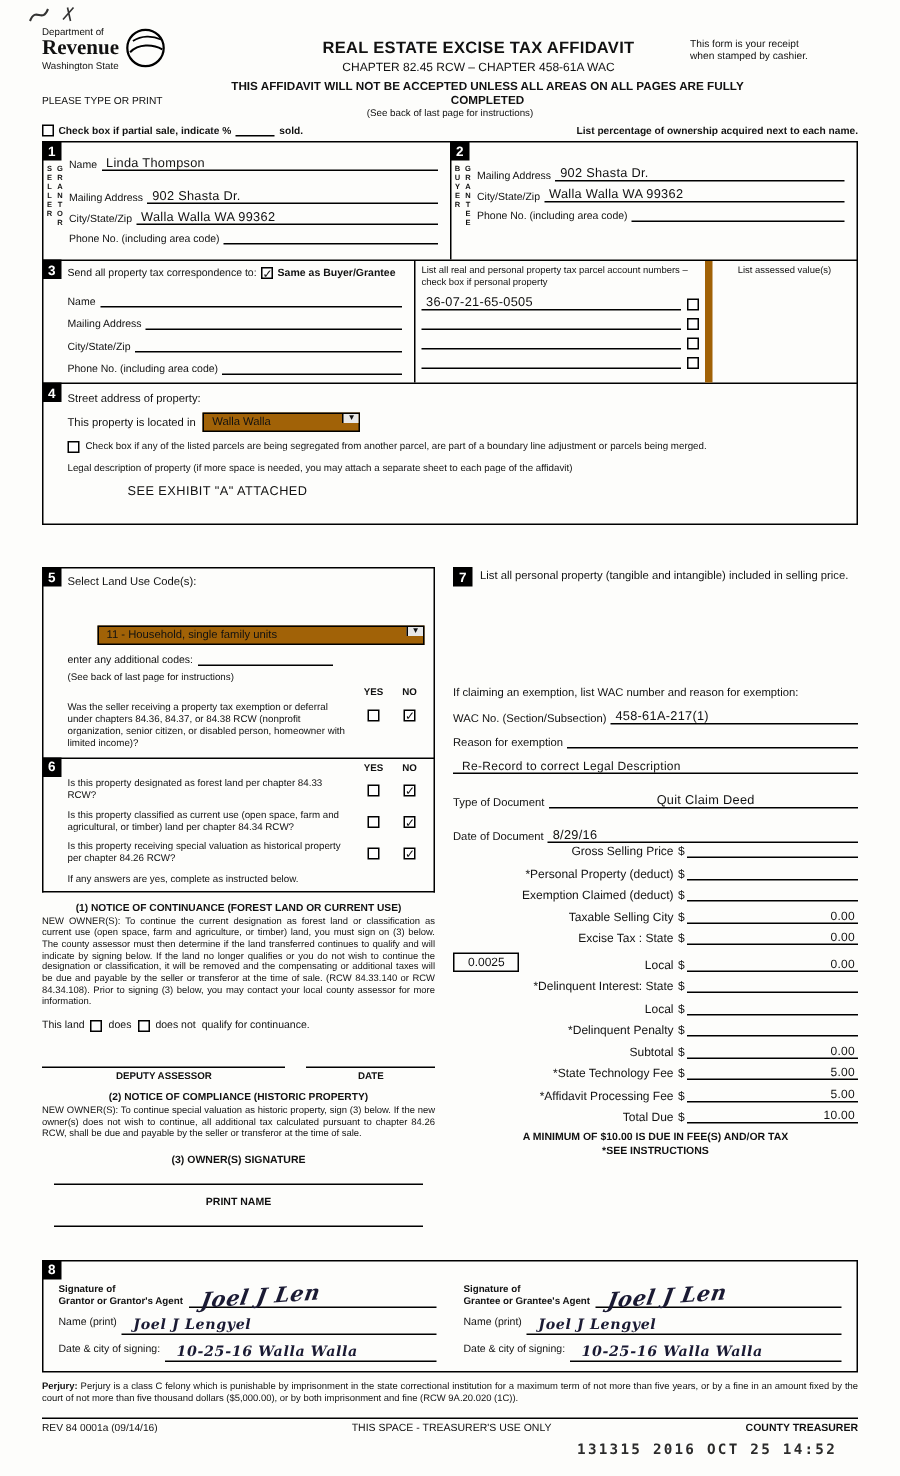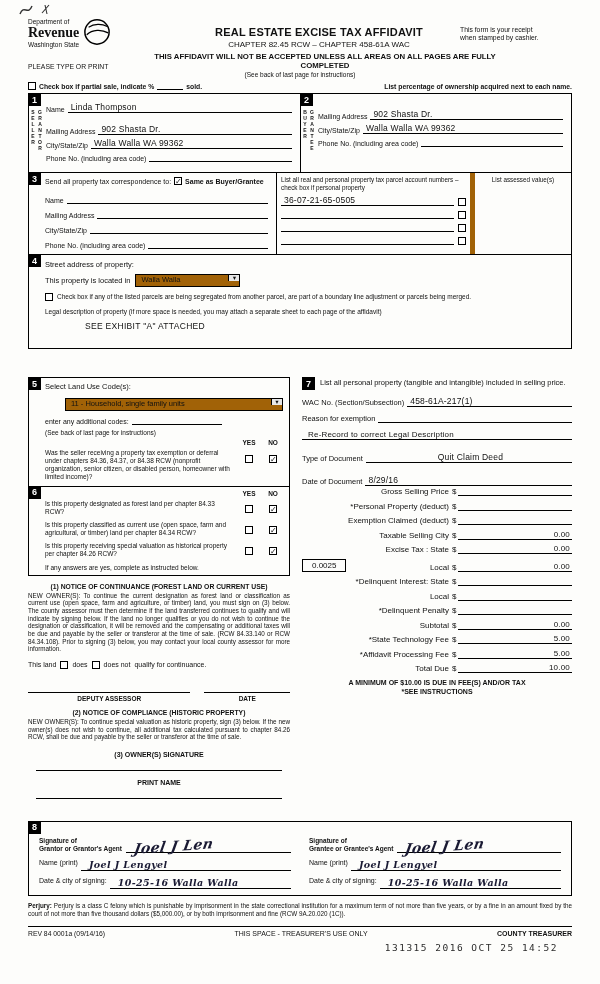--- a/index.html
+++ b/index.html
@@ -63,21 +63,21 @@
   .segrow { display:flex; gap:4px; margin-top:6px; font-size:6.5px; align-items:flex-start; }
   .legal { font-size:6.5px; margin-top:7px; }
   .legalval { font-size:8.5px; margin:6px 0 0 40px; letter-spacing:.3px; }
   
   .cols { display:flex; gap:12px; margin-top:28px; }
   .colL { width:262px; }
   .colR { flex:1; }
   .box5 { border:1px solid #000; position:relative; padding:4px 6px 4px 16px; }
   .box6 { border:1px solid #000; border-top:none; position:relative; padding:3px 6px 4px 16px; }
   .s5title { font-size:7.5px; }
-  .ddwrap { margin-top:1px;padding-left:20px; }
+  .ddwrap { margin-top:20px;padding-left:20px; }
   .ddwrap .combo { width:100%; }
   .addl { display:flex; align-items:flex-end; margin-top:4px; }
   .addl .fill { max-width:90px; }
   .seeback2 { font-size:6.5px; margin-top:4px; }
   .ynhead { display:flex; justify-content:flex-end; gap:4px; font-size:6.5px; font-weight:bold; margin-top:3px; }
   .yncol { width:20px; text-align:center; }
   .qrow { display:flex; gap:4px; margin-top:3px; }
   .qtxt { flex:1; font-size:6.5px; line-height:1.25; }
   .qbox { width:20px; text-align:center; }
   .ifyes { font-size:6.5px; margin-top:4px; }
@@ -119,21 +119,21 @@
   .sigfield { flex:1; border-bottom:1px solid #000; height:20px; position:relative; overflow:visible; }
   .hw { font-family:"DejaVu Serif", serif; font-style:italic; letter-spacing:.4px; color:#1a1a33; }
   .scrawl { position:absolute; left:8px; bottom:-2px; font-size:14px; font-weight:bold; transform:rotate(-4deg) skewX(-14deg); white-space:nowrap; }
   .hwval { font-size:9.5px; font-weight:bold; padding-left:8px; }
   .srow2 { display:flex; margin-top:6px; }
   
   .perjury { font-size:6.3px; line-height:1.25; margin-top:6px; text-align:justify; }
   .footrow { display:flex; justify-content:space-between; align-items:flex-end; border-top:1px solid #000; margin-top:8px; padding-top:3px; font-size:7px; }
   .footrow .rev { font-size:6.8px; }
   .footrow .ct { font-weight:bold; }
-  .stamp { text-align:right; margin-top:5px; padding-right:14px; font-family:"DejaVu Sans Mono", monospace; font-size:9.5px; font-weight:normal; letter-spacing:1.5px; color:#2b2b2b; }
+  .stamp { text-align:right; margin-top:5px; padding-right:14px; font-family:"DejaVu Sans Mono", monospace; font-size:9.5px; font-weight:bold; letter-spacing:1.5px; color:#2b2b2b; }
 </style>
 </head>
 <body>
 
 <div class="page">
 
   <div class="scribble">
     <svg width="44" height="16">
         <path d="M4 12 C8 2, 12 14, 16 4" stroke="#333" fill="none" stroke-width="1.4"></path>
         <path d="M26 11 l7 -8 M29 3 l2 9" stroke="#333" fill="none" stroke-width="1.1"></path>
@@ -393,20 +393,21 @@
       <div class="printname">PRINT NAME</div>
       <div class="sigline"></div>
     </div>
 
     <div class="colR">
       <div class="s7head">
         <span class="numbox inline">7</span>
         <span class="txt">List all  personal property (tangible and intangible) included in selling price.</span>
       </div>
 
+      <div class="claim">If claiming an exemption, list WAC number and reason for exemption:</div>
 
       <div class="wacrow">
         <span class="lbl" style="font-size:7.5px">WAC No. (Section/Subsection)</span>
         <span class="fill">
             <span class="val">458-61A-217(1)</span>
           </span>
       </div>
       <div class="reasonrow">
         <span class="lbl" style="font-size:7.5px">Reason for exemption</span>
         <span class="fill"></span>

